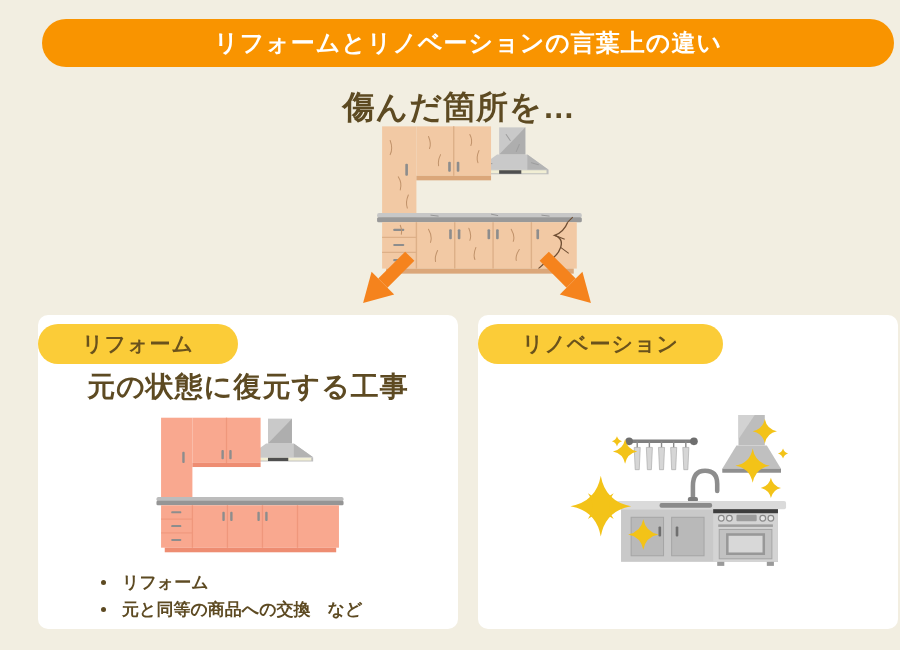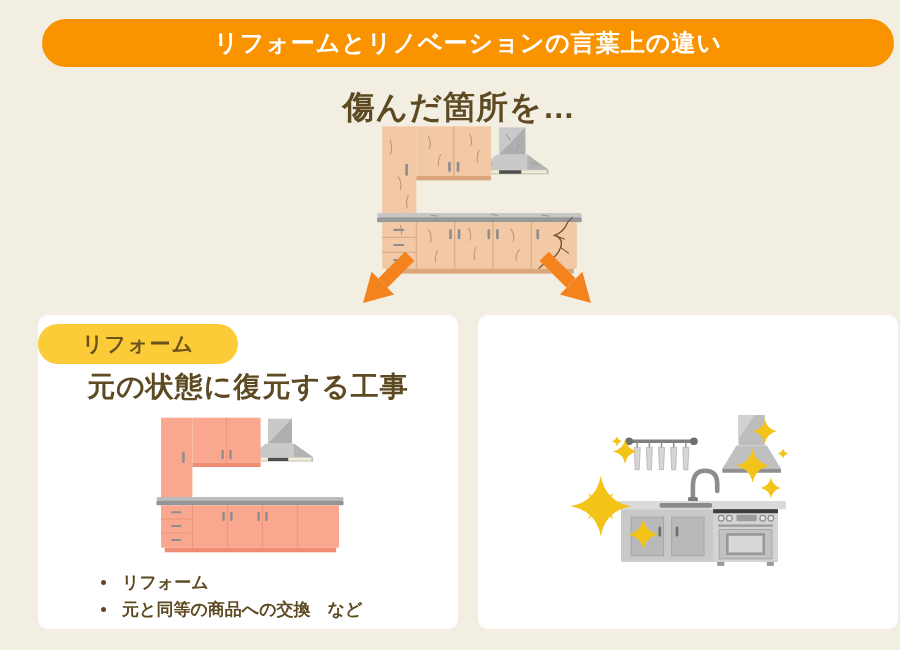--- a/index.html
+++ b/index.html
@@ -174,20 +174,23 @@
       </g>
     </svg>
 
     <ul class="bullets">
       <li>リフォーム</li>
       <li>元と同等の商品への交換　など</li>
     </ul>
   </div>
 
   <div class="card card-right">
+    <div class="badge-row">
+      <span class="badge">リノベーション</span>
+    </div>
 
     <svg class="card-kitchen" viewBox="0 0 240 160">
       <g>
         <line x1="50" y1="28" x2="114" y2="28" stroke="#7f7f7f" stroke-width="3.5"></line>
         <circle cx="50" cy="28" r="3.8" fill="#6e6e6e"></circle>
         <circle cx="114" cy="28" r="3.8" fill="#6e6e6e"></circle>
         <g stroke="#8a8a8a" stroke-width="1.4">
           <line x1="58" y1="28" x2="58" y2="34"></line>
             <line x1="70" y1="28" x2="70" y2="34"></line>
           <line x1="82" y1="28" x2="82" y2="34"></line>

